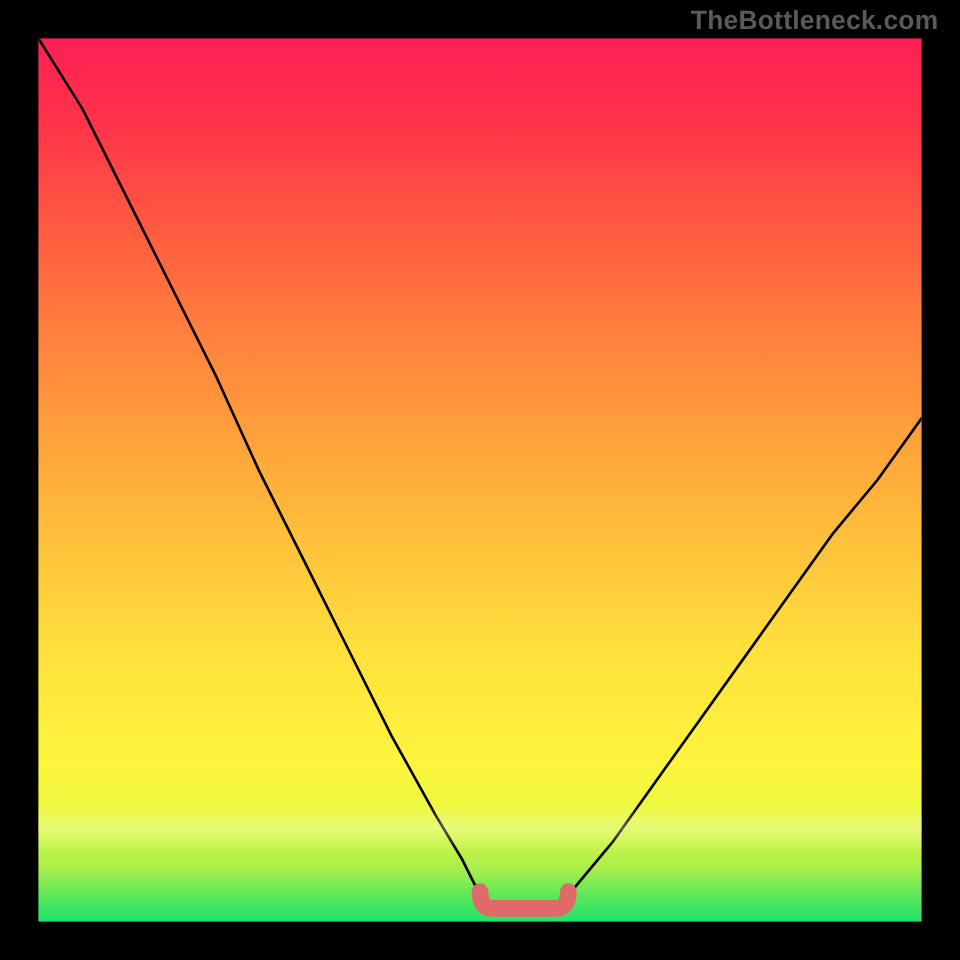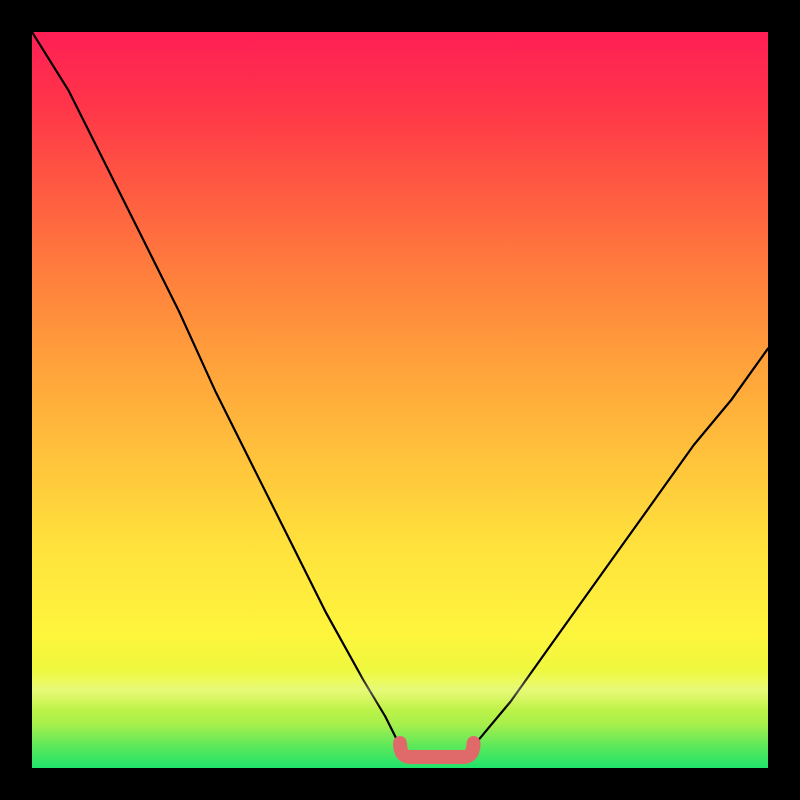--- a/index.html
+++ b/index.html
@@ -57,19 +57,20 @@
     position: absolute;
     left: 0; top: 0;
     width: 100%;
     height: 100%;
   }
 </style>
 </head>
 <body>
 
 <div class="container">
+  <div class="watermark">TheBottleneck.com</div>
   <div class="plot-area">
     <svg class="curve" viewBox="0 0 736 736" preserveAspectRatio="none">
       <path id="main-curve" fill="none" stroke="#000000" stroke-width="2.2" stroke-linecap="round" stroke-linejoin="round" d="M0.0 0.0 L36.8 58.9 L73.6 132.5 L110.4 206.1 L147.2 279.7 L184.0 360.6 L220.8 434.2 L257.6 507.8 L294.4 581.4 L331.2 647.7 L353.3 684.5 L368.0 713.9 L390.1 728.6 L404.8 728.6 L426.9 728.6 L441.6 713.9 L478.4 669.8 L515.2 618.2 L552.0 566.7 L588.8 515.2 L625.6 463.7 L662.4 412.2 L699.2 368.0 L736.0 316.5"></path>
       <path id="bottom-marker" fill="none" stroke="#e06a6a" stroke-width="14" stroke-linecap="round" stroke-linejoin="round" d="M 368.0 711.0 Q 368.0 725.0 378.0 725.0 L 431.6 725.0 Q 441.6 725.0 441.6 711.0"></path>
     </svg>
   </div>
 </div>
 
 </body></html>

